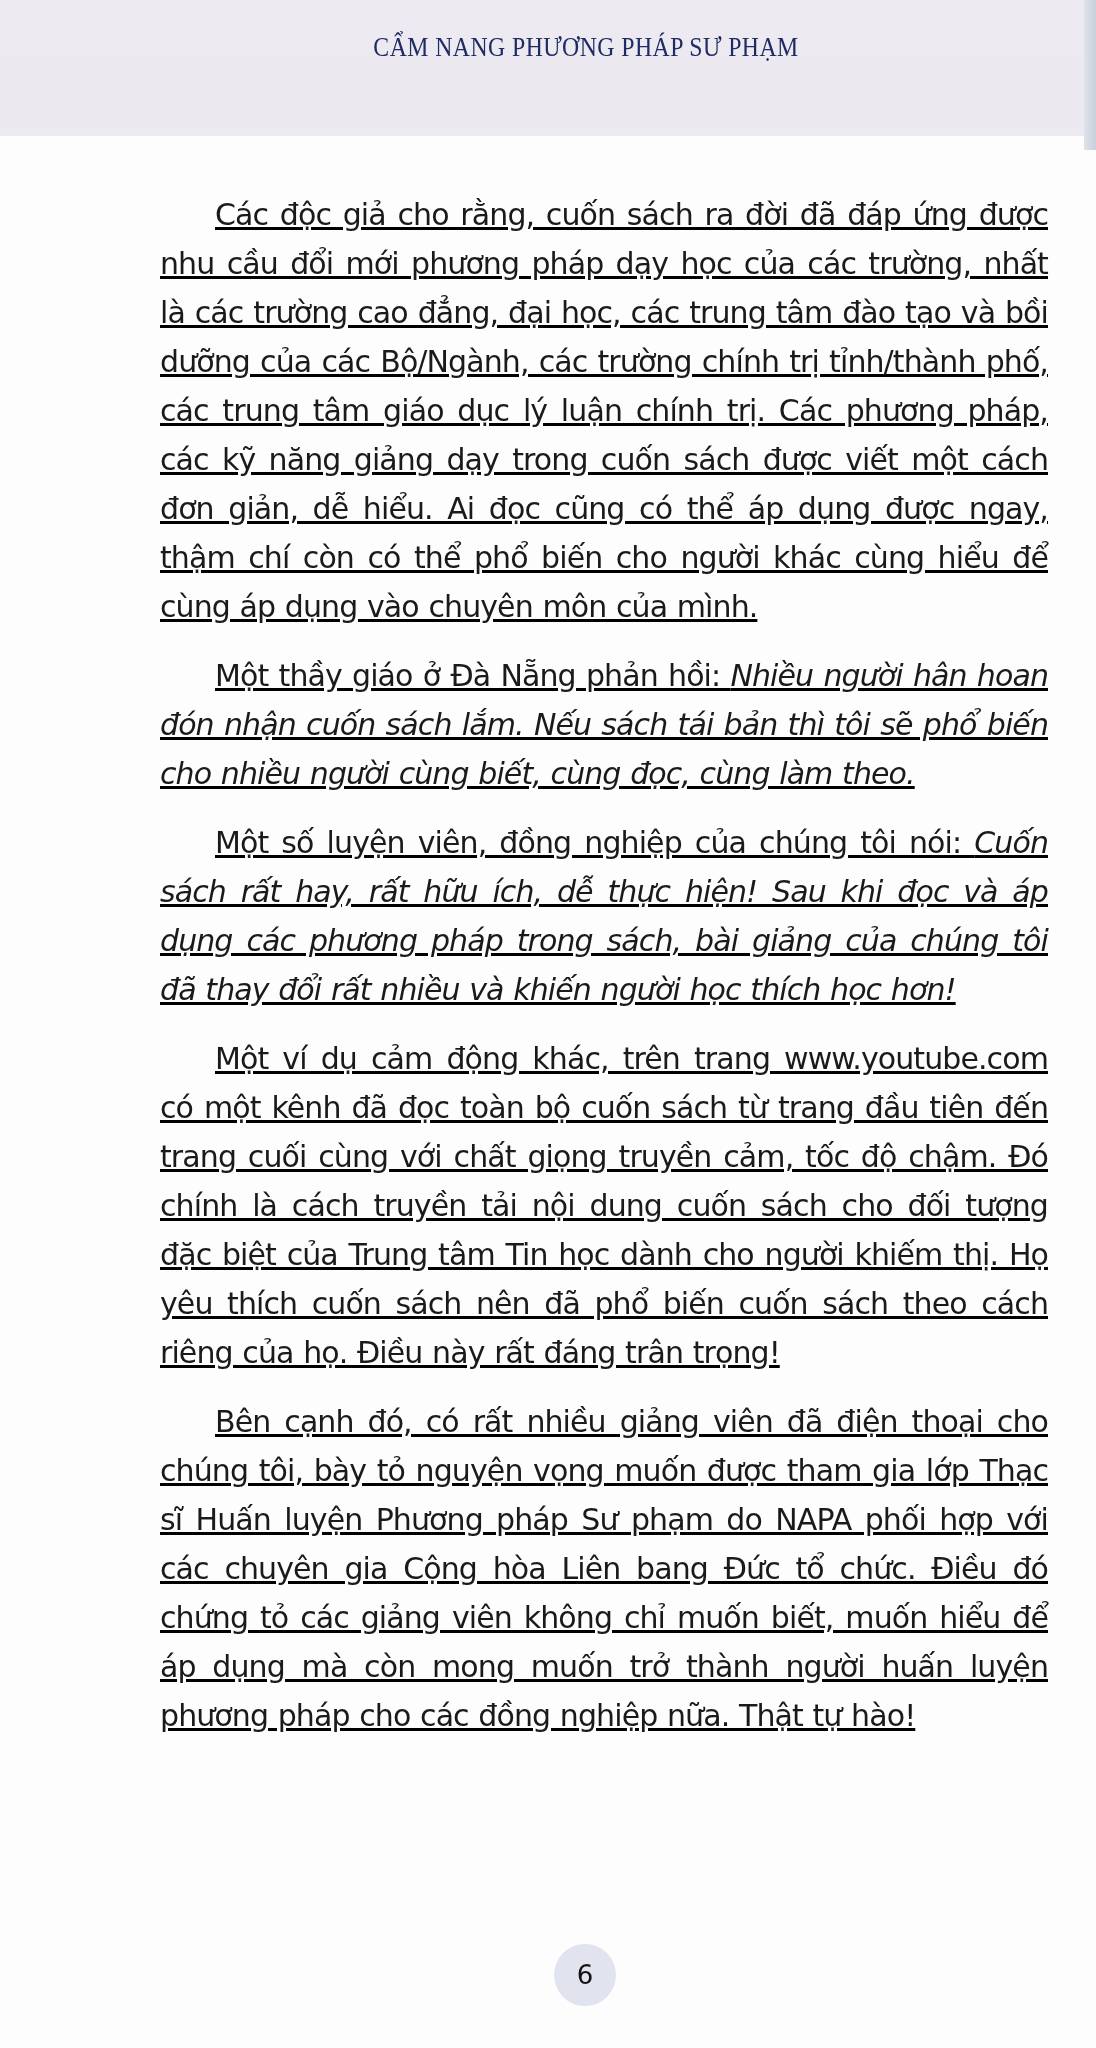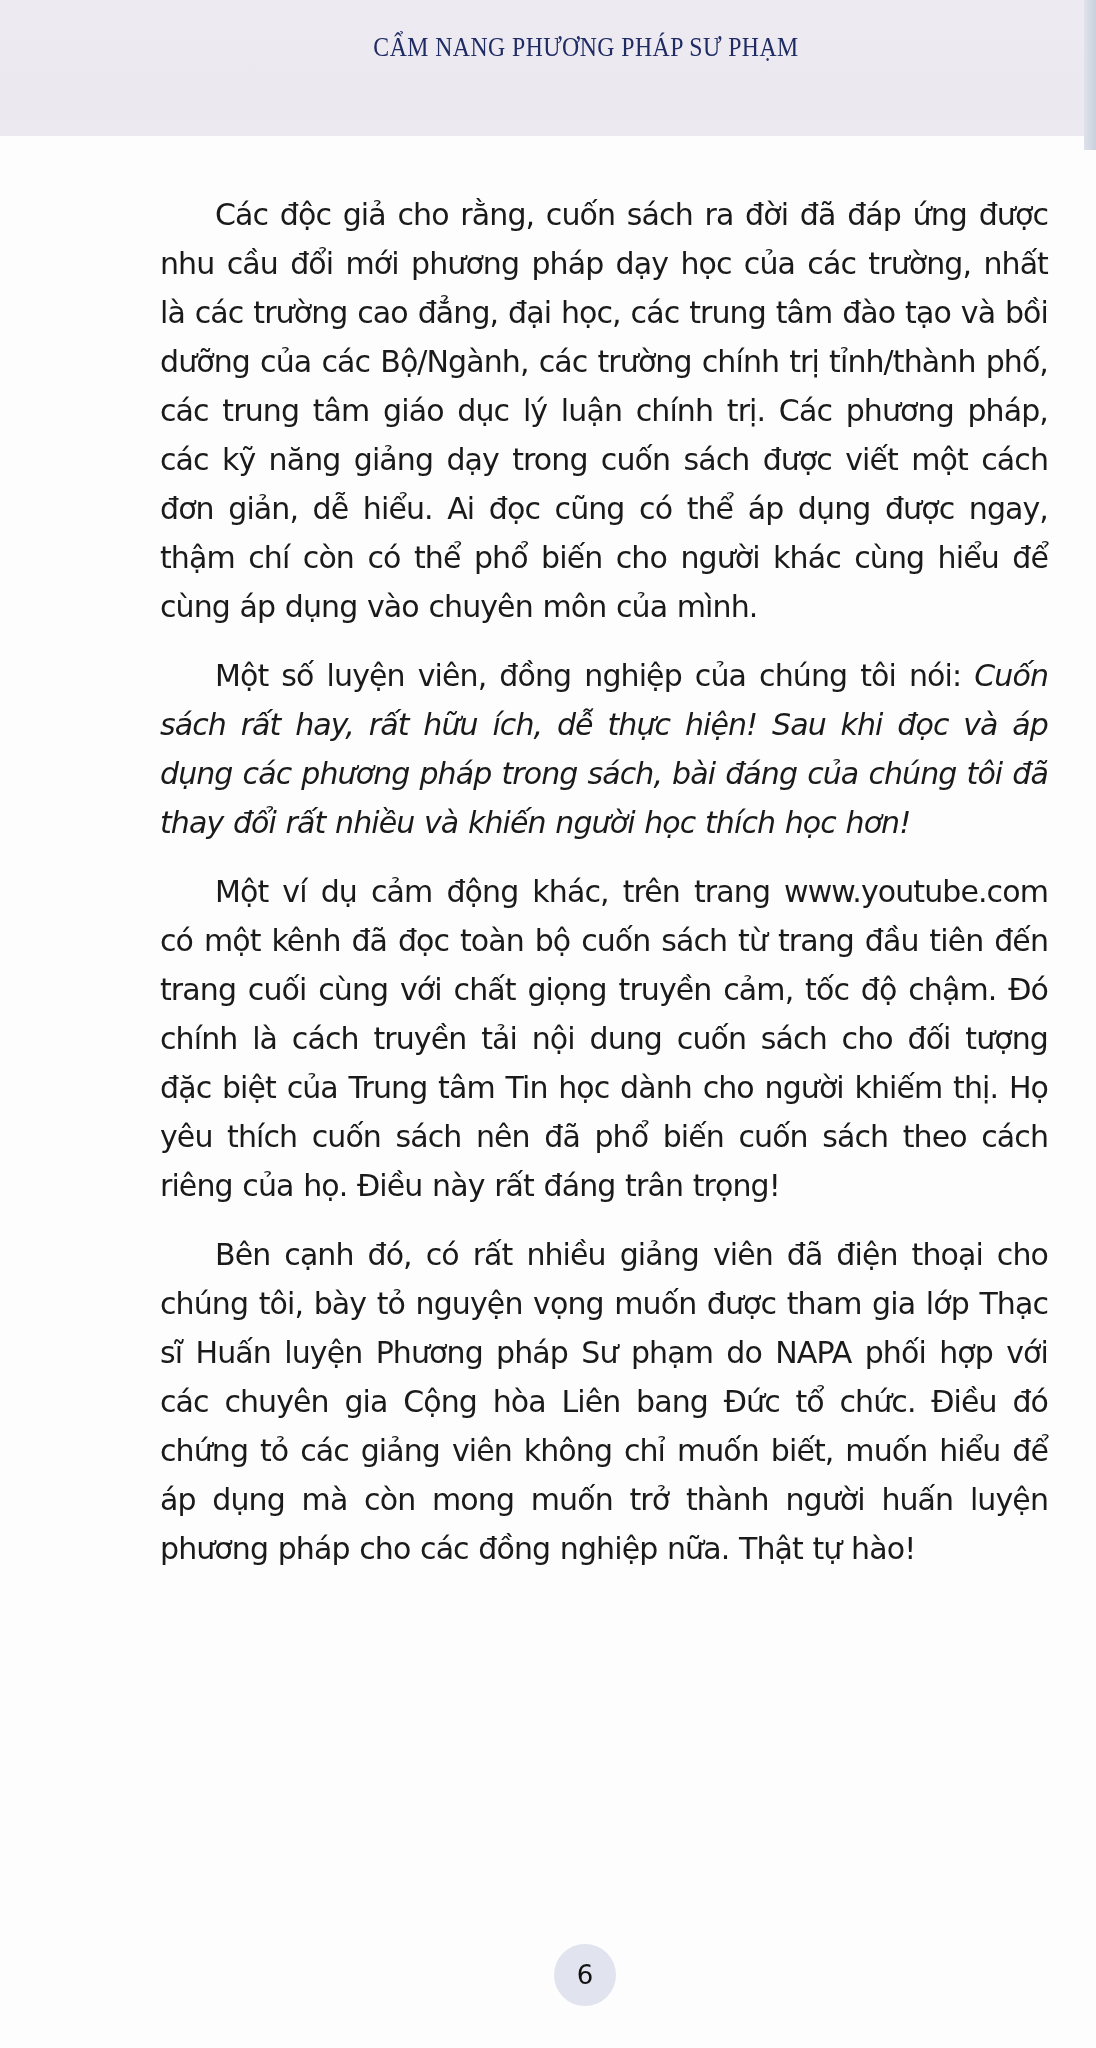--- a/index.html
+++ b/index.html
@@ -43,20 +43,21 @@
       transform: scaleX(0.88);
       transform-origin: 586px 0;
       padding-left: 76px;
       box-sizing: border-box;
     }
     .content {
       position: absolute;
       left: 160px;
       top: 190px;
       width: 888px;
+      text-decoration: underline;
     }
     .para {
       margin: 0 0 20px 0;
       font-size: 30px;
       line-height: 49px;
       color: #1a1a1a;
       text-indent: 55px;
       text-align: justify;
       font-family: "DejaVu Sans", "Liberation Sans", sans-serif;
       letter-spacing: -0.9px;
@@ -86,21 +87,24 @@
 
 <div class="header-band"></div>
 <div class="right-edge"></div>
 <div class="running-title">CẨM NANG PHƯƠNG PHÁP SƯ PHẠM</div>
 
 <div class="content">
   <p class="para">
     <span>Các độc giả cho rằng, cuốn sách ra đời đã đáp ứng được nhu cầu đổi mới phương pháp dạy học của các trường, nhất là các trường cao đẳng, đại học, các trung tâm đào tạo và bồi dưỡng của các Bộ/Ngành, các trường chính trị tỉnh/thành phố, các trung tâm giáo dục lý luận chính trị. Các phương pháp, các kỹ năng giảng dạy trong cuốn sách được viết một cách đơn giản, dễ hiểu. Ai đọc cũng có thể áp dụng được ngay, thậm chí còn có thể phổ biến cho người khác cùng hiểu để cùng áp dụng vào chuyên môn của mình.</span>
   </p>
   <p class="para">
-    <span>Một số luyện viên, đồng nghiệp của chúng tôi nói: </span><span class="quote">Cuốn sách rất hay, rất hữu ích, dễ thực hiện! Sau khi đọc và áp dụng các phương pháp trong sách, bài đáng của chúng tôi đã thay đổi rất nhiều và khiến người học thích học hơn!</span>
+    <span>Một thầy giáo ở Đà Nẵng phản hồi: </span><span class="quote">Nhiều người hân hoan đón nhận cuốn sách lắm. Nếu sách tái bản thì tôi sẽ phổ biến cho nhiều người cùng biết, cùng đọc, cùng làm theo.</span>
+  </p>
+  <p class="para">
+    <span>Một số luyện viên, đồng nghiệp của chúng tôi nói: </span><span class="quote">Cuốn sách rất hay, rất hữu ích, dễ thực hiện! Sau khi đọc và áp dụng các phương pháp trong sách, bài giảng của chúng tôi đã thay đổi rất nhiều và khiến người học thích học hơn!</span>
   </p>
   <p class="para">
     <span>Một ví dụ cảm động khác, trên trang www.youtube.com có một kênh đã đọc toàn bộ cuốn sách từ trang đầu tiên đến trang cuối cùng với chất giọng truyền cảm, tốc độ chậm. Đó chính là cách truyền tải nội dung cuốn sách cho đối tượng đặc biệt của Trung tâm Tin học dành cho người khiếm thị. Họ yêu thích cuốn sách nên đã phổ biến cuốn sách theo cách riêng của họ. Điều này rất đáng trân trọng!</span>
   </p>
   <p class="para">
     <span>Bên cạnh đó, có rất nhiều giảng viên đã điện thoại cho chúng tôi, bày tỏ nguyện vọng muốn được tham gia lớp Thạc sĩ Huấn luyện Phương pháp Sư phạm do NAPA phối hợp với các chuyên gia Cộng hòa Liên bang Đức tổ chức. Điều đó chứng tỏ các giảng viên không chỉ muốn biết, muốn hiểu để áp dụng mà còn mong muốn trở thành người huấn luyện phương pháp cho các đồng nghiệp nữa. Thật tự hào!</span>
   </p>
 </div>
 
 <div class="page-number">

